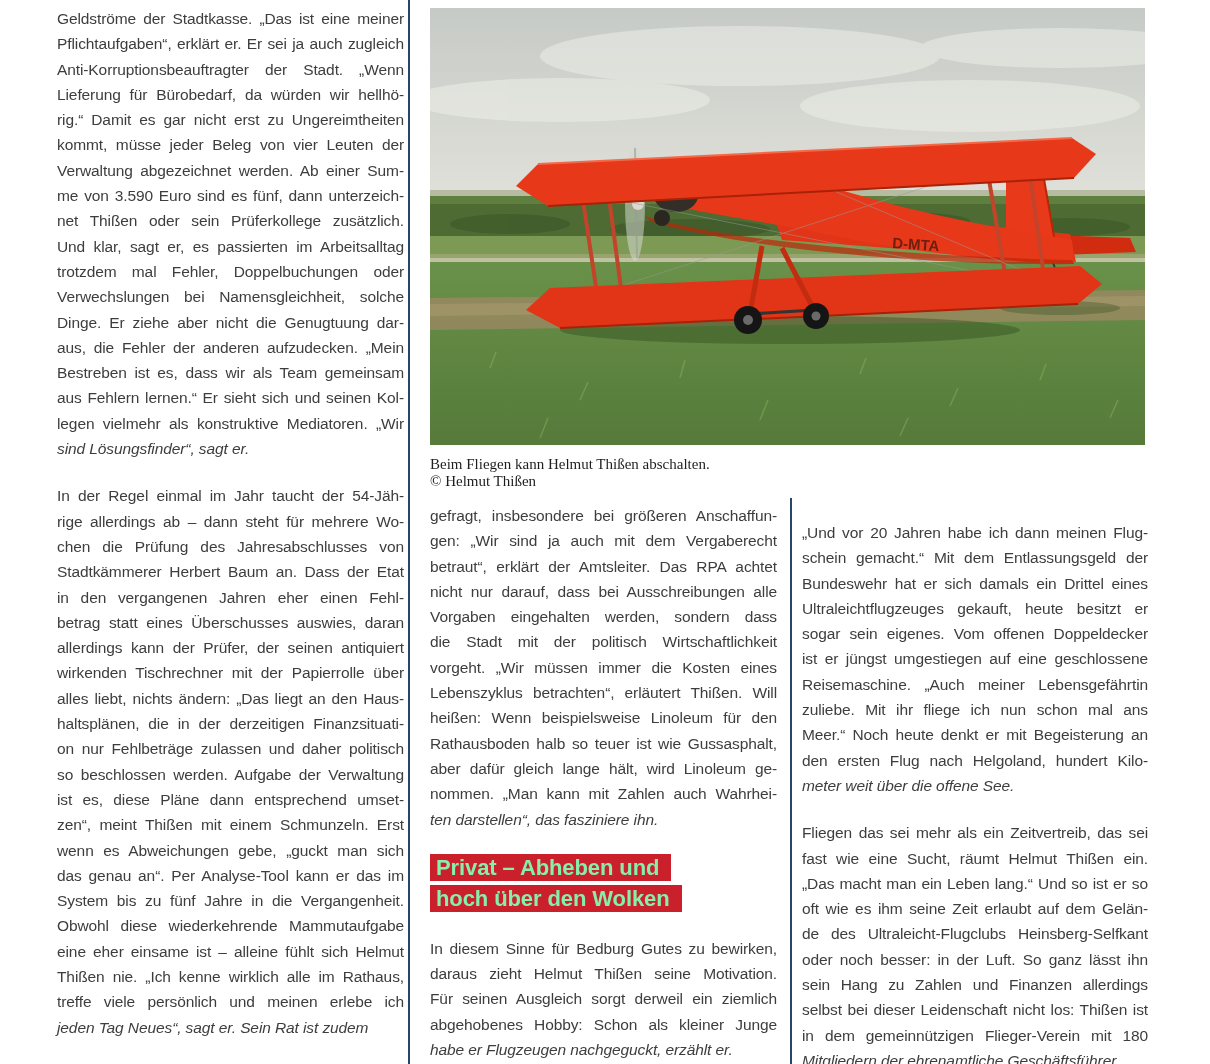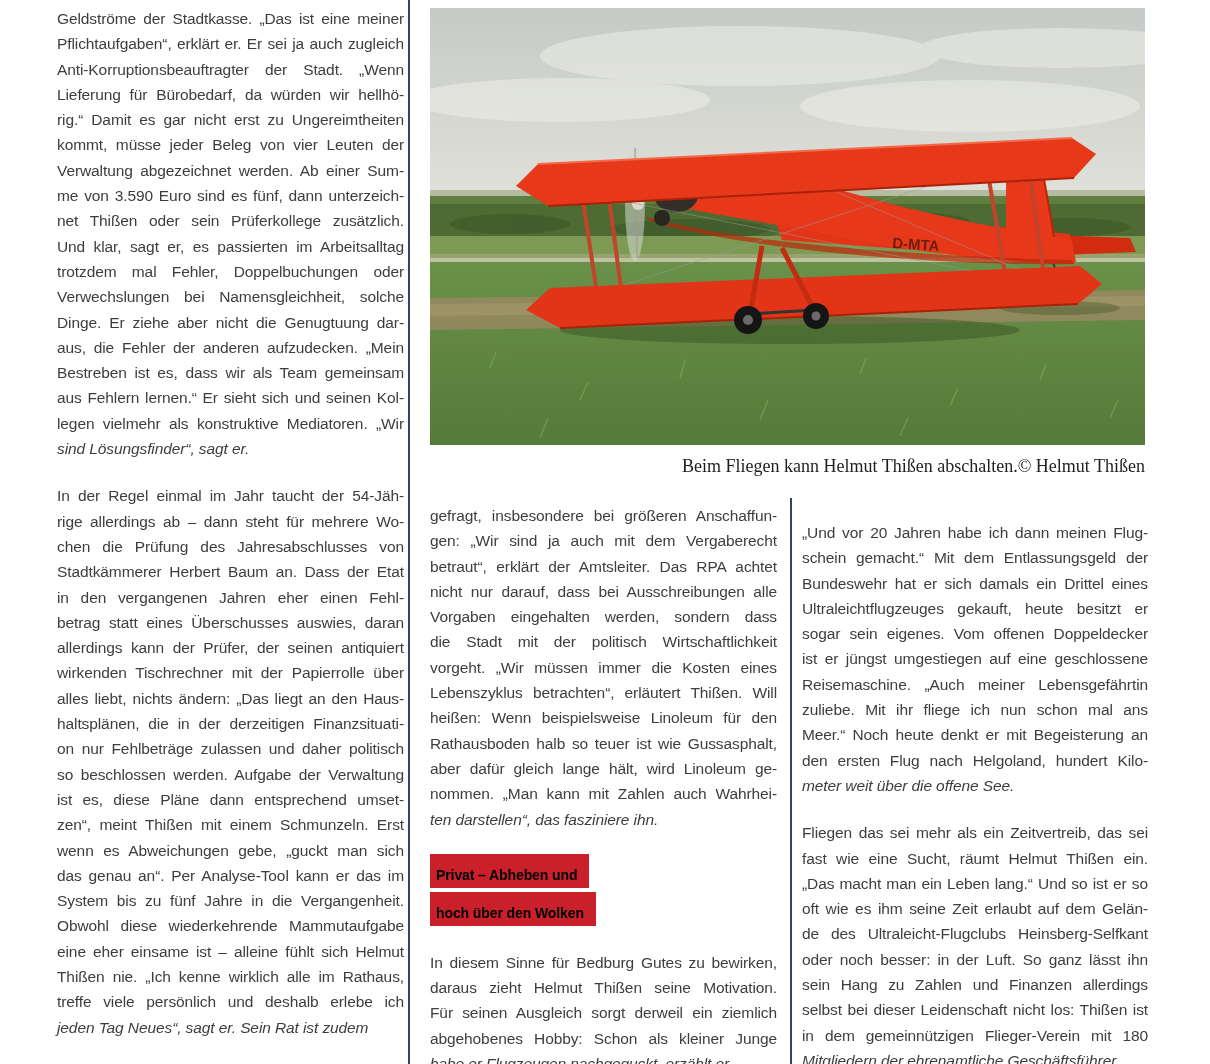--- a/index.html
+++ b/index.html
@@ -23,28 +23,28 @@
     text-align:justify;text-align-last:justify;-moz-text-align-last:justify;
   }
   .tl.end{text-align-last:left;font-style:italic;-moz-text-align-last:left;}
 
   #photo-wrap{position:absolute;left:430px;top:8px;width:715px;height:437px;}
   #photo-wrap svg{display:block;width:715px;height:437px;}
 
   #caption-row{
     position:absolute;left:430px;top:456px;width:715px;
     display:flex;justify-content:flex-end;align-items:baseline;
-    font-family:"Liberation Serif",serif;font-size:18px;color:#1e1e1e;
+    font-family:"Liberation Serif",serif;font-size:15px;color:#1e1e1e;flex-direction:column;
   }
 
   #section-heading{margin-top:22px;margin-bottom:24px;}
   .hbar{
-    display:table;background:#c9202c;color:#000000;
-    font-weight:bold;font-size:14px;line-height:20px;
-    padding:11px 12px 3px 6px;margin-bottom:4px;
+    display:table;background:#c9202c;color:#86efac;
+    font-weight:bold;font-size:22px;line-height:20px;
+    padding:4px 12px 3px 6px;margin-bottom:4px;
   }
 </style>
 </head>
 <body>
 
 <div class="divider" id="divider-left"></div>
 <div class="divider" id="divider-right"></div>
 
 <div class="col" id="col-left">
     <div class="para">
@@ -81,21 +81,21 @@
       <div class="tl">on nur Fehlbeträge zulassen und daher politisch</div>
       <div class="tl">so beschlossen werden. Aufgabe der Verwaltung</div>
       <div class="tl">ist es, diese Pläne dann entsprechend umset-</div>
       <div class="tl">zen“, meint Thißen mit einem Schmunzeln. Erst</div>
       <div class="tl">wenn es Abweichungen gebe, „guckt man sich</div>
       <div class="tl">das genau an“. Per Analyse-Tool kann er das im</div>
       <div class="tl">System bis zu fünf Jahre in die Vergangenheit.</div>
       <div class="tl">Obwohl diese wiederkehrende Mammutaufgabe</div>
       <div class="tl">eine eher einsame ist – alleine fühlt sich Helmut</div>
       <div class="tl">Thißen nie. „Ich kenne wirklich alle im Rathaus,</div>
-      <div class="tl">treffe viele persönlich und deshalb erlebe ich</div>
+      <div class="tl">treffe viele persönlich und meinen erlebe ich</div>
       <div class="tl end">jeden Tag Neues“, sagt er.  Sein Rat ist zudem</div>
     </div>
   </div>
 
 <div id="photo-wrap">
   <svg viewBox="0 0 715 437" preserveAspectRatio="none">
     <defs>
       <linearGradient id="skyGrad" x1="0" y1="0" x2="0" y2="1">
         <stop offset="0" stop-color="#c6cac6"></stop>
         <stop offset="0.65" stop-color="#d7d9d2"></stop>

